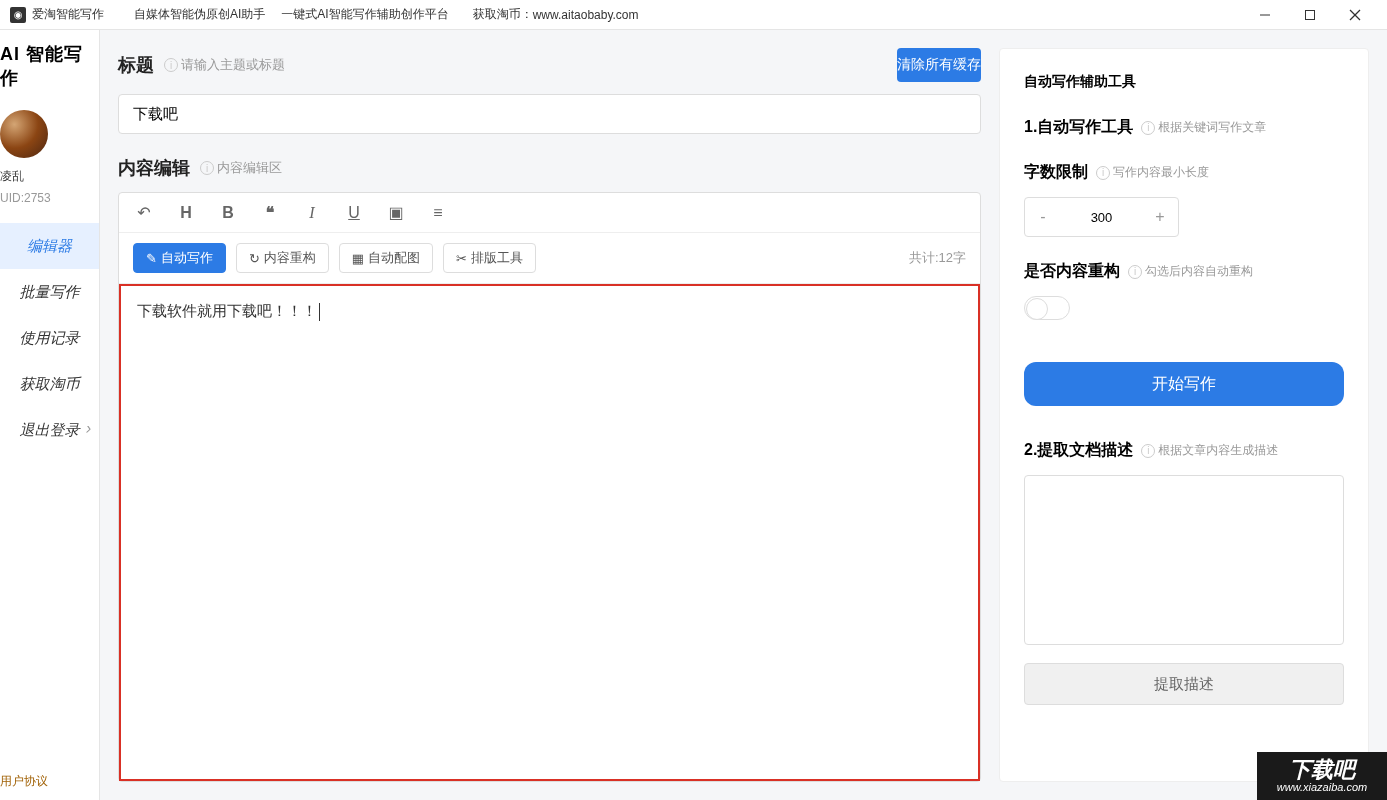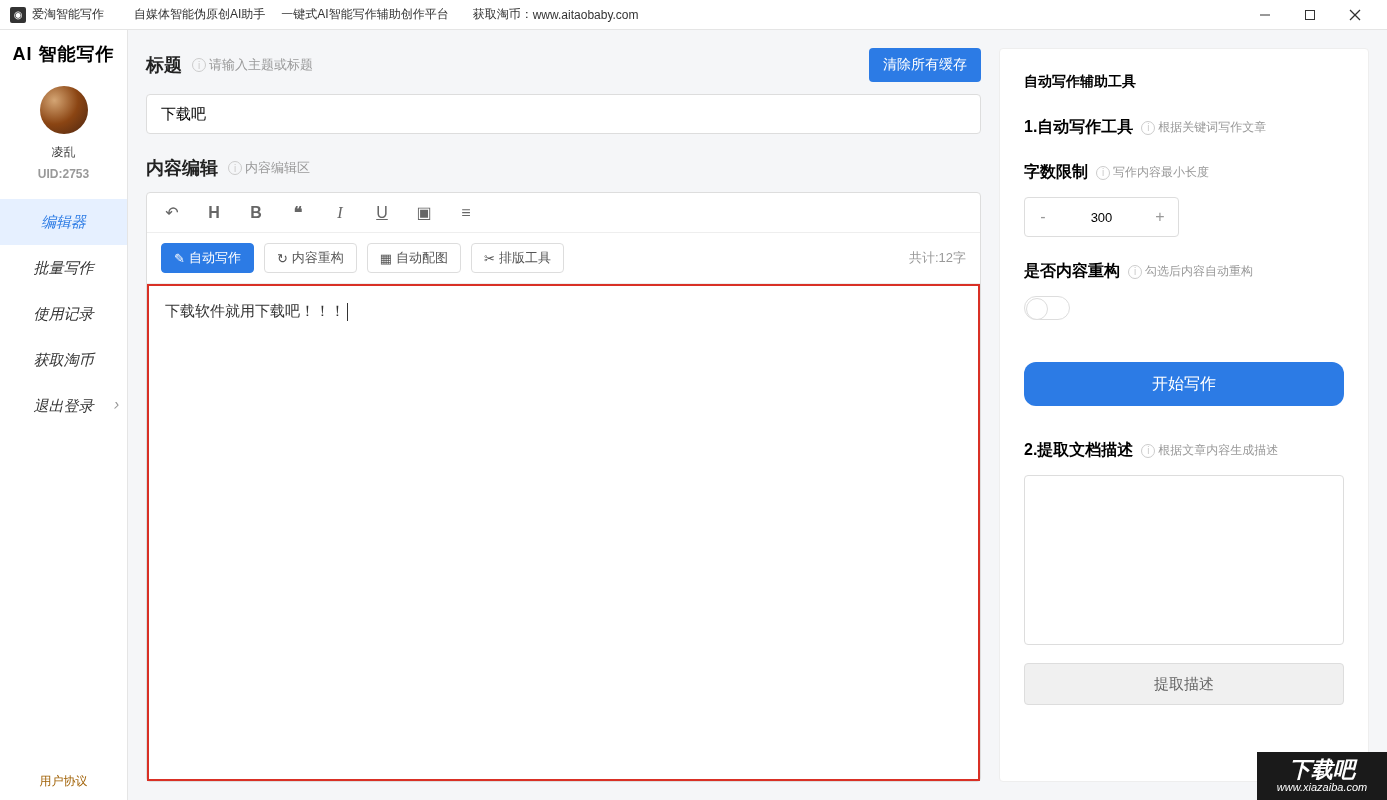--- a/index.html
+++ b/index.html
@@ -8,40 +8,40 @@
     .titlebar { height: 30px; display: flex; align-items: center; padding: 0 10px; border-bottom: 1px solid #e5e5e5; }
     .titlebar-icon { width: 16px; height: 16px; background: #333; border-radius: 2px; margin-right: 6px; display: flex; align-items: center; justify-content: center; color: #fff; font-size: 10px; }
     .titlebar-text { font-size: 12px; color: #333; }
     .titlebar-gap { width: 30px; }
     .titlebar-spacer { flex: 1; }
     .win-btn { width: 45px; height: 30px; display: flex; align-items: center; justify-content: center; cursor: pointer; }
     .win-btn svg { width: 12px; height: 12px; }
     
     .container { display: flex; height: calc(100% - 30px); }
     
-    .sidebar { width: 128px; border-right: 1px solid #e5e5e5; display: flex; flex-direction: column; align-items: center; padding-top: 12px; }
+    .sidebar { width: 100px; border-right: 1px solid #e5e5e5; display: flex; flex-direction: column; align-items: flex-start; padding-top: 12px; }
     .logo { font-size: 18px; font-weight: bold; color: #000; margin-bottom: 20px; letter-spacing: 1px; }
     .avatar { width: 48px; height: 48px; border-radius: 50%; background: radial-gradient(circle at 30% 30%, #d4a574, #8b4513, #4a2511); margin-bottom: 10px; }
     .username { font-size: 12px; color: #333; margin-bottom: 6px; }
-    .uid { font-size: 12px; color: #999; margin-bottom: 18px; font-weight: bold; }
+    .uid { font-size: 12px; color: #999; margin-bottom: 18px; }
     .nav-item { width: 100%; height: 46px; display: flex; align-items: center; justify-content: center; font-size: 15px; color: #333; cursor: pointer; font-style: italic; }
     .nav-item.active { background: #e6f0ff; color: #2c7be5; }
     .nav-logout { position: relative; }
     .nav-logout::after { content: "‹"; position: absolute; right: 8px; font-size: 16px; color: #999; transform: rotate(180deg); }
     .sidebar-spacer { flex: 1; }
     .user-agreement { font-size: 12px; color: #a16207; margin-bottom: 10px; cursor: pointer; }
     
     .main { flex: 1; background: #f5f6f8; display: flex; padding: 18px; gap: 18px; overflow: hidden; }
     
     .editor-panel { flex: 1; display: flex; flex-direction: column; min-width: 0; }
     .section-header { display: flex; align-items: center; margin-bottom: 12px; }
     .section-title { font-size: 18px; font-weight: 600; color: #222; margin-right: 10px; }
     .section-hint { font-size: 13px; color: #999; display: flex; align-items: center; gap: 3px; }
     .info-icon { display: inline-flex; width: 14px; height: 14px; border: 1px solid #ccc; border-radius: 50%; align-items: center; justify-content: center; font-size: 10px; color: #ccc; }
-    .clear-cache-btn { margin-left: auto; background: #2c7be5; color: #fff; border: none; padding: 8px 14px; border-radius: 4px; font-size: 14px; cursor: pointer; }
+    .clear-cache-btn { margin-left: auto; background: #2c7be5; color: #fff; border: none; padding: 8px 0; border-radius: 4px; font-size: 14px; cursor: pointer; }
     
     .title-input { width: 100%; height: 40px; border: 1px solid #ddd; border-radius: 4px; padding: 0 14px; font-size: 15px; background: #fff; margin-bottom: 22px; }
     
     .editor-box { background: #fff; border: 1px solid #ddd; border-radius: 4px; flex: 1; display: flex; flex-direction: column; }
     .toolbar-row1 { display: flex; align-items: center; padding: 10px 14px; border-bottom: 1px solid #eee; gap: 20px; }
     .tool-icon { color: #666; cursor: pointer; font-size: 16px; width: 22px; text-align: center; }
     .toolbar-row2 { display: flex; align-items: center; padding: 10px 14px; border-bottom: 1px solid #eee; gap: 10px; }
     .action-btn { border: 1px solid #ddd; background: #fff; padding: 5px 12px; border-radius: 4px; font-size: 13px; color: #555; cursor: pointer; display: flex; align-items: center; gap: 4px; }
     .action-btn.primary { background: #2c7be5; color: #fff; border-color: #2c7be5; }
     .char-count { margin-left: auto; font-size: 13px; color: #999; }

